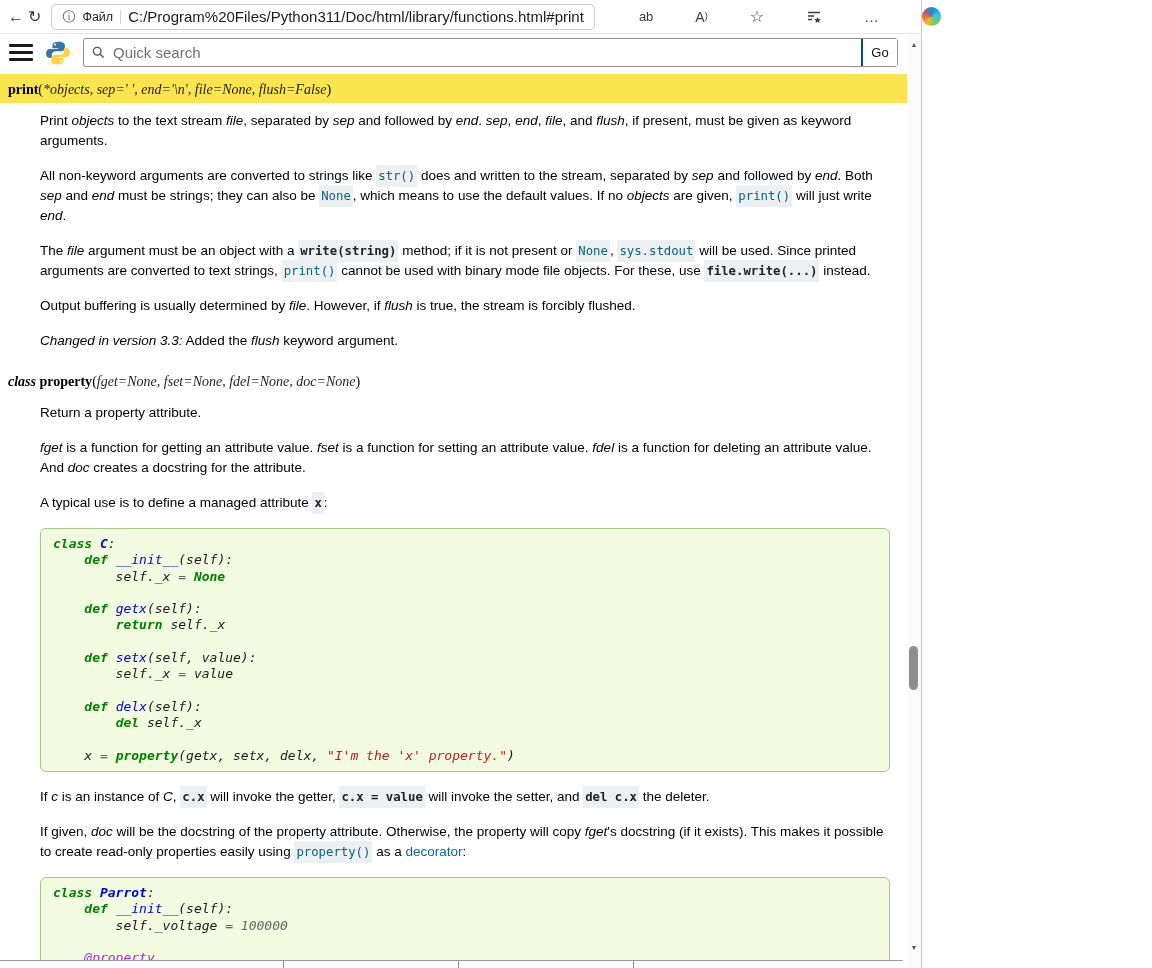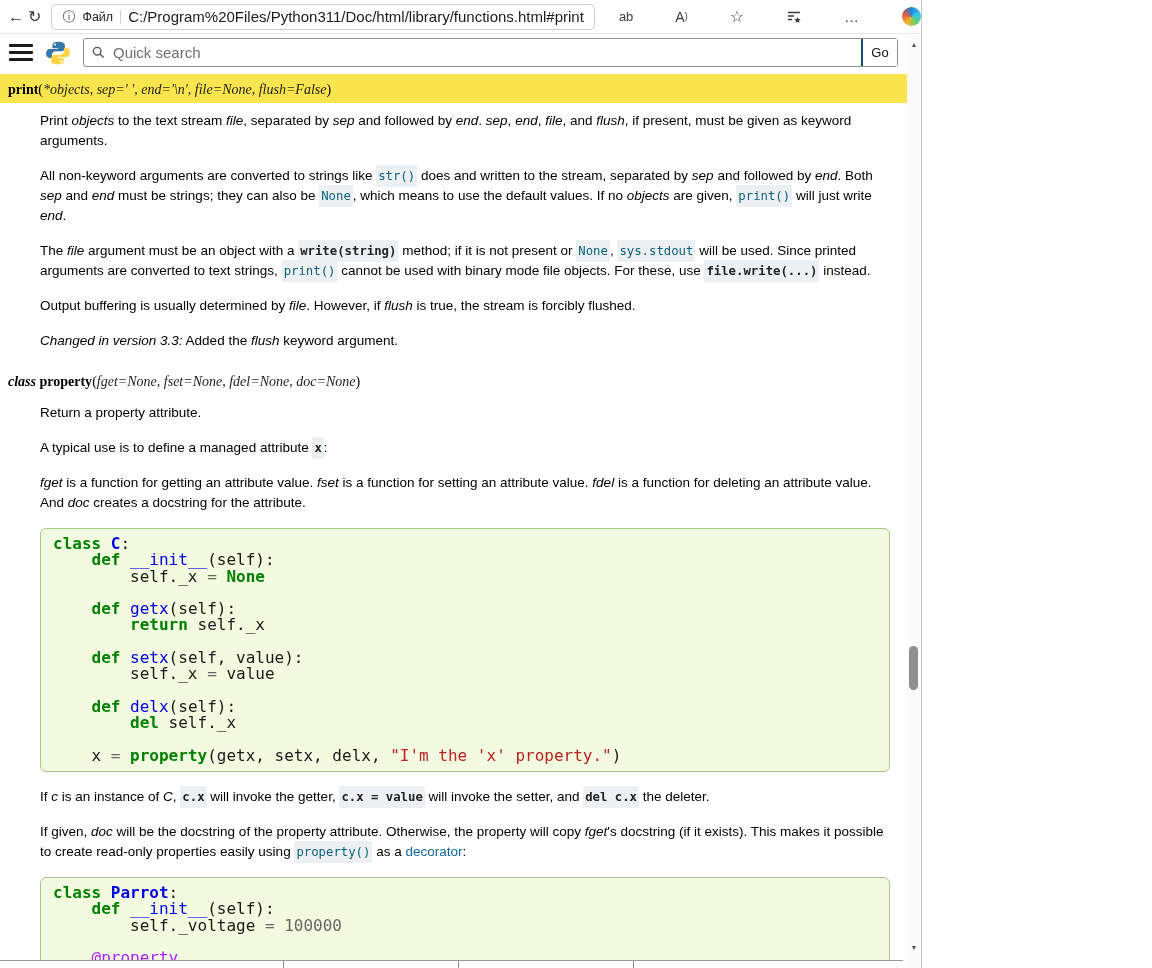--- a/index.html
+++ b/index.html
@@ -11,21 +11,21 @@
   .window{position:relative;width:921px;height:968px;background:#fff;border-right:1px solid #c9c9c9;display:flex;flex-direction:column;}
 
   
   .toolbar{height:33px;flex:0 0 33px;display:flex;align-items:center;padding:0 8px;gap:4px;border-bottom:1px solid #e6e6e6;background:#fff;}
   .tb-btn{width:28px;height:26px;display:flex;align-items:center;justify-content:center;font-size:16px;color:#333;border-radius:4px;cursor:pointer;}
   .address{display:flex;align-items:center;height:24px;border:1px solid #cdcdcd;border-radius:5px;padding:0 10px;gap:7px;width:540px;margin-left:6px;background:#fff;}
   .addr-info{font-size:13px;color:#555;}
   .addr-file{font-size:12.5px;color:#222;}
   .addr-div{width:1px;height:14px;background:#d2d2d2;}
   .addr-url{font-size:15px;color:#1b1b1b;white-space:nowrap;overflow:hidden;flex:1;}
-  .tb-icons{display:flex;align-items:center;gap:42px;margin-left:20px;}
+  .tb-icons{display:flex;align-items:center;gap:42px;margin-left:40px;}
   .tb-ico{font-size:14px;color:#3d3d3d;display:flex;align-items:flex-end;cursor:pointer;}
   .translate{font-size:13px;letter-spacing:0;}
   .read-aloud .wave{font-size:9px;margin-bottom:4px;}
   .star{font-size:16px;}
   .dots{font-size:15px;letter-spacing:1px;}
   .edge-logo{width:19px;height:19px;border-radius:50%;
     background:conic-gradient(#1988d8,#35c1f1,#66d06a,#f7b529,#d9594c,#1988d8);cursor:pointer;}
 
   
   .body-wrap{flex:1;display:flex;position:relative;min-height:0;}
@@ -60,21 +60,21 @@
   dd p{margin:0 0 15px 0;font-size:13.5px;line-height:20px;}
   .em{font-style:italic;}
   .vm{font-style:italic;}
   .lit{font-family:"DejaVu Sans Mono",monospace;font-size:12.3px;background:var(--inline_code_bg);padding:4px 2px;}
   .lit.xr{color:var(--xref);cursor:pointer;}
   .lit.pl{color:#222;font-weight:bold;}
   .link{color:var(--link);cursor:pointer;}
 
   .codeblock{background:var(--code_bg);border:1px solid var(--code_border);border-radius:6px;
     padding:7px 12px;margin:0 3px 15px 0;overflow:hidden;}
-  .codeblock pre{margin:0;font-family:"DejaVu Sans Mono",monospace;font-size:16px;line-height:16.3px;white-space:pre;color:#1a1a1a;}
+  .codeblock pre{margin:0;font-family:"DejaVu Sans Mono",monospace;font-size:13px;line-height:16.3px;white-space:pre;color:#1a1a1a;font-style:italic;}
   .kw{color:var(--keyword);font-weight:bold;}
   .nc{color:var(--name);font-weight:bold;}
   .nf{color:var(--name);}
   .bi{color:var(--keyword);font-weight:bold;}
   .s{color:var(--string);}
   .dec{color:var(--decorator);}
   .num{color:var(--number);}
   .op{color:#666;}
 
   
@@ -149,22 +149,22 @@
           <dd>
             <p><span>Print </span><span class="em">objects</span><span> to the text stream </span><span class="em">file</span><span>, separated by </span><span class="em">sep</span><span> and followed by </span><span class="em">end</span><span>. </span><span class="em">sep</span><span>, </span><span class="em">end</span><span>, </span><span class="em">file</span><span>, and </span><span class="em">flush</span><span>, if present, must be given as keyword arguments.</span></p>
             <p><span>All non-keyword arguments are converted to strings like </span><span class="lit xr">str()</span><span> does and written to the stream, separated by </span><span class="em">sep</span><span> and followed by </span><span class="em">end</span><span>. Both </span><span class="em">sep</span><span> and </span><span class="em">end</span><span> must be strings; they can also be </span><span class="lit xr">None</span><span>, which means to use the default values. If no </span><span class="em">objects</span><span> are given, </span><span class="lit xr">print()</span><span> will just write </span><span class="em">end</span><span>.</span></p>
             <p><span>The </span><span class="em">file</span><span> argument must be an object with a </span><span class="lit pl">write(string)</span><span> method; if it is not present or </span><span class="lit xr">None</span><span>, </span><span class="lit xr">sys.stdout</span><span> will be used. Since printed arguments are converted to text strings, </span><span class="lit xr">print()</span><span> cannot be used with binary mode file objects. For these, use </span><span class="lit pl">file.write(...)</span><span> instead.</span></p>
             <p><span>Output buffering is usually determined by </span><span class="em">file</span><span>. However, if </span><span class="em">flush</span><span> is true, the stream is forcibly flushed.</span></p>
             <p><span class="vm">Changed in version 3.3:</span><span> Added the </span><span class="em">flush</span><span> keyword argument.</span></p>
           </dd>
           <dt class="sig second"><span class="sig-prefix">class </span><span class="sig-name">property</span><span>(</span><span class="sig-params">fget=None, fset=None, fdel=None, doc=None</span><span>)</span></dt>
           <dd>
             <p><span>Return a property attribute.</span></p>
+            <p><span class="em">fget</span><span> is a function for getting an attribute value. </span><span class="em">fset</span><span> is a function for setting an attribute value. </span><span class="em">fdel</span><span> is a function for deleting an attribute value. And </span><span class="em">doc</span><span> creates a docstring for the attribute.</span></p>
             <p><span>A typical use is to define a managed attribute </span><span class="lit pl">x</span><span>:</span></p>
-            <p><span class="em">fget</span><span> is a function for getting an attribute value. </span><span class="em">fset</span><span> is a function for setting an attribute value. </span><span class="em">fdel</span><span> is a function for deleting an attribute value. And </span><span class="em">doc</span><span> creates a docstring for the attribute.</span></p>
             <div class="codeblock">
               <pre><span class="kw">class</span><span> </span><span class="nc">C</span><span>:
     </span><span class="kw">def</span><span> </span><span class="nf">__init__</span><span>(self):
         self._x </span><span class="op">=</span><span> </span><span class="bi">None</span><span>
 
     </span><span class="kw">def</span><span> </span><span class="nf">getx</span><span>(self):
         </span><span class="kw">return</span><span> self._x
 
     </span><span class="kw">def</span><span> </span><span class="nf">setx</span><span>(self, value):
         self._x </span><span class="op">=</span><span> value

